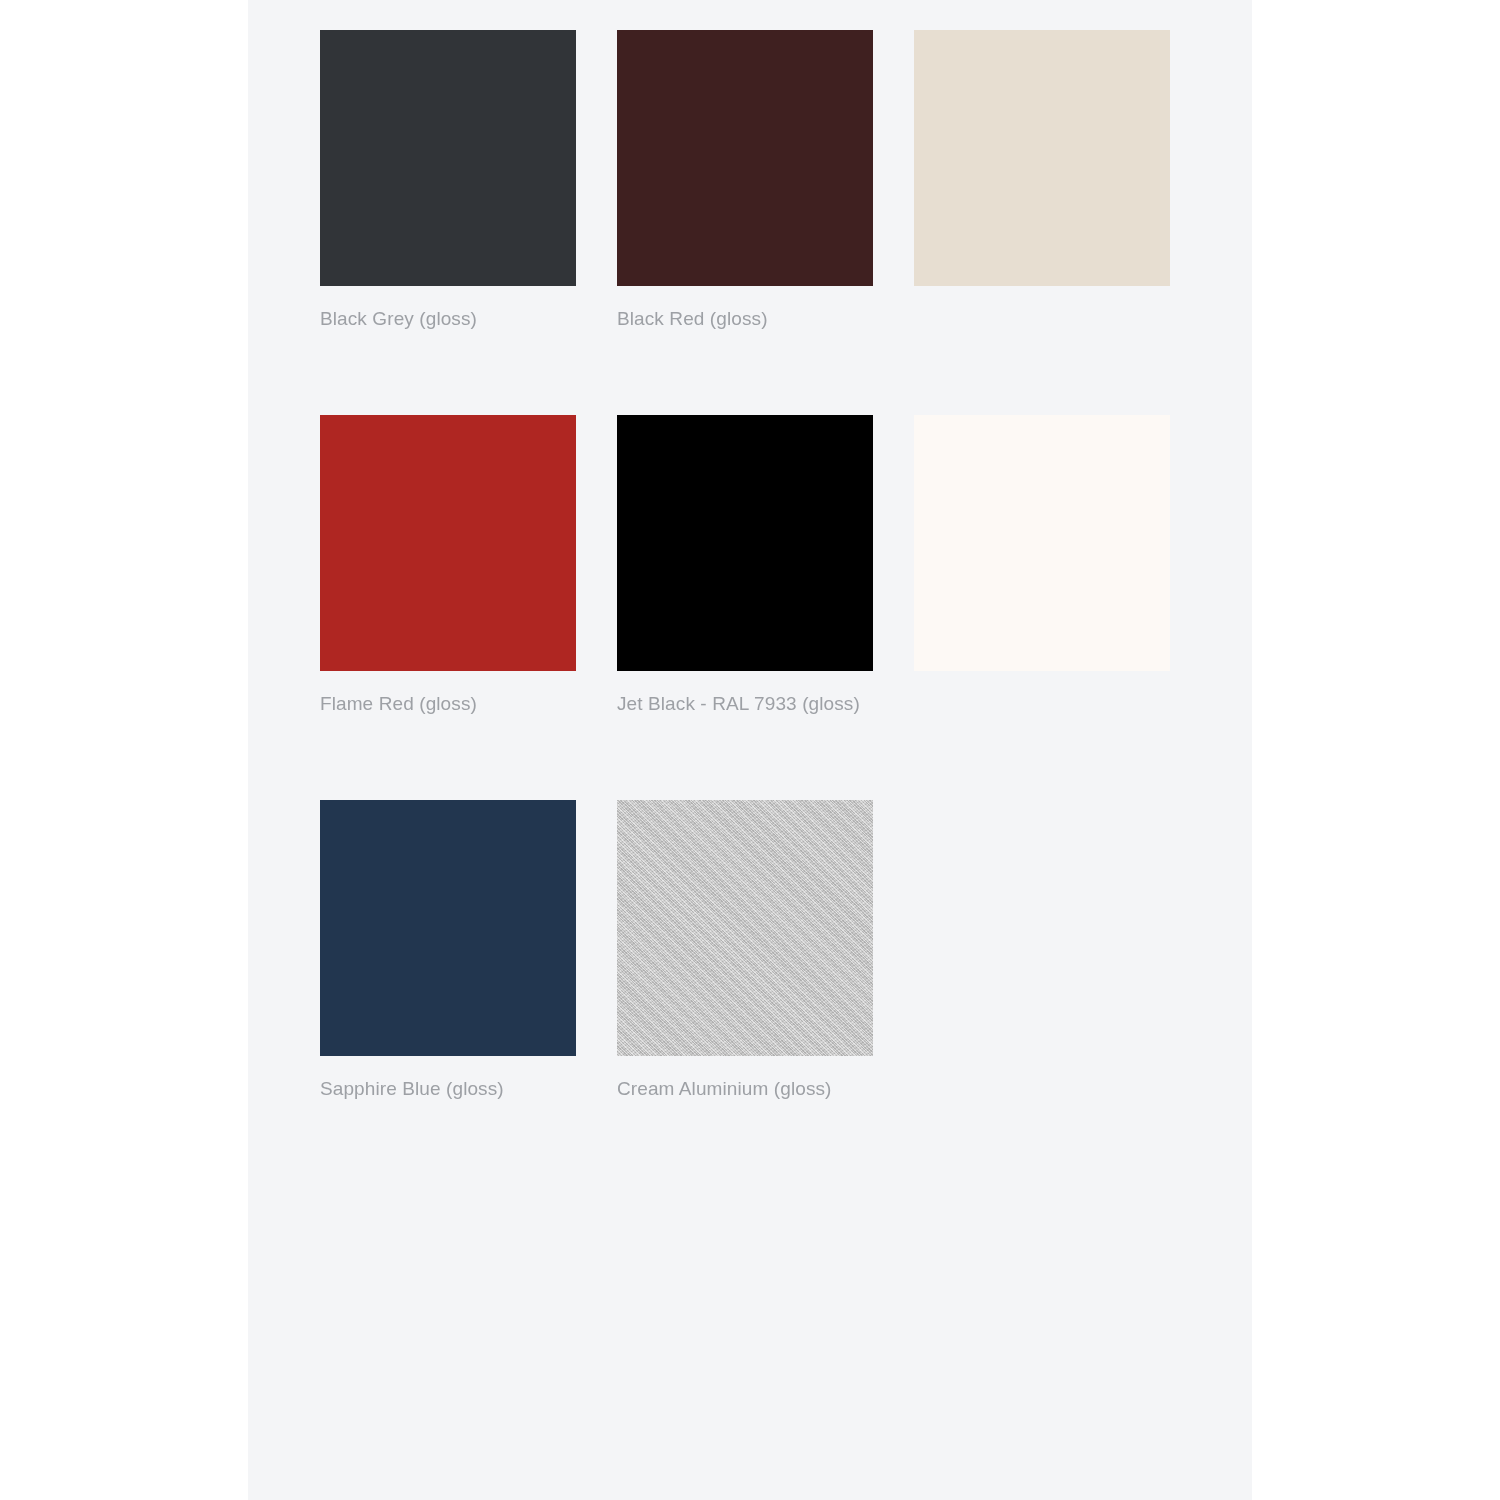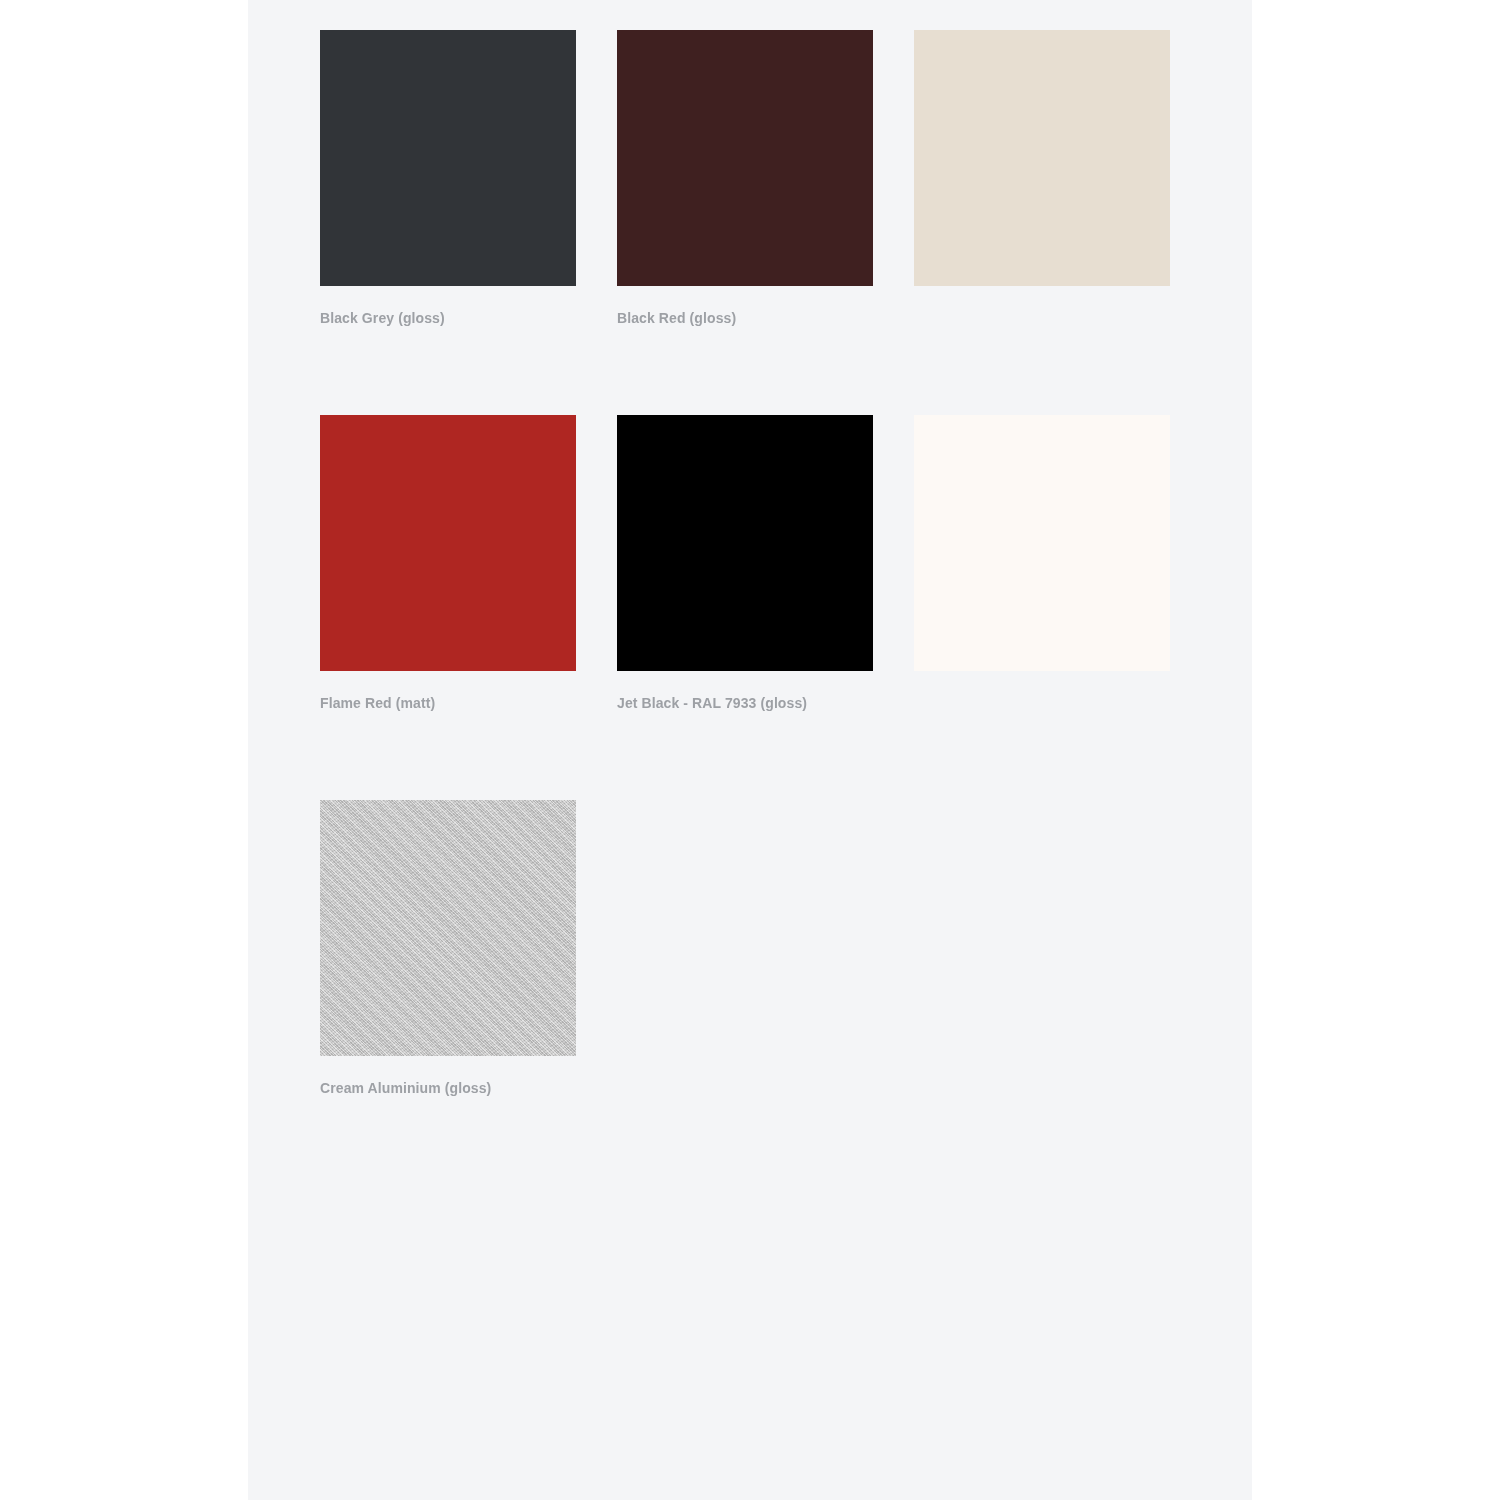--- a/index.html
+++ b/index.html
@@ -91,25 +91,25 @@
       );
     opacity: 0.75;
     mix-blend-mode: normal;
     pointer-events: none;
   }
 
   .swatch-label {
     display: block;
     margin-top: 19px;
     width: 258px;
-    font-size: 14px;
+    font-size: 19px;
     line-height: 27px;
     color: #9da0a5;
     letter-spacing: 0.1px;
-    font-weight: 700;
+    font-weight: 400;
   }
 </style>
 </head>
 <body>
 
 <div id="page">
   <div id="content-panel">
     <div id="swatch-grid">
         <div class="swatch-cell">
           <div class="swatch-chip" style="background: rgb(49, 52, 56);"></div>
@@ -117,28 +117,32 @@
         </div>
         <div class="swatch-cell">
           <div class="swatch-chip" style="background: rgb(63, 32, 32);"></div>
           <span class="swatch-label">Black Red (gloss)</span>
         </div>
         <div class="swatch-cell">
           <div class="swatch-chip" style="background: rgb(231, 222, 209);"></div>
         </div>
         <div class="swatch-cell">
           <div class="swatch-chip" style="background: rgb(175, 38, 34);"></div>
-          <span class="swatch-label">Flame Red (matt)</span>
+          <span class="swatch-label">Flame Red (gloss)</span>
         </div>
         <div class="swatch-cell">
           <div class="swatch-chip" style="background: rgb(0, 0, 0);"></div>
           <span class="swatch-label">Jet Black - RAL 7933 (gloss)</span>
         </div>
         <div class="swatch-cell">
           <div class="swatch-chip" style="background: rgb(253, 249, 245);"></div>
+        </div>
+        <div class="swatch-cell">
+          <div class="swatch-chip" style="background: rgb(34, 54, 79);"></div>
+          <span class="swatch-label">Sapphire Blue (gloss)</span>
         </div>
         <div class="swatch-cell">
           <div class="swatch-chip metallic" style="background: rgb(198, 198, 198);"></div>
           <span class="swatch-label">Cream Aluminium (gloss)</span>
         </div>
         <div class="swatch-cell empty"></div>
         <div class="swatch-cell empty"></div>
       </div>
   </div>
 </div>

